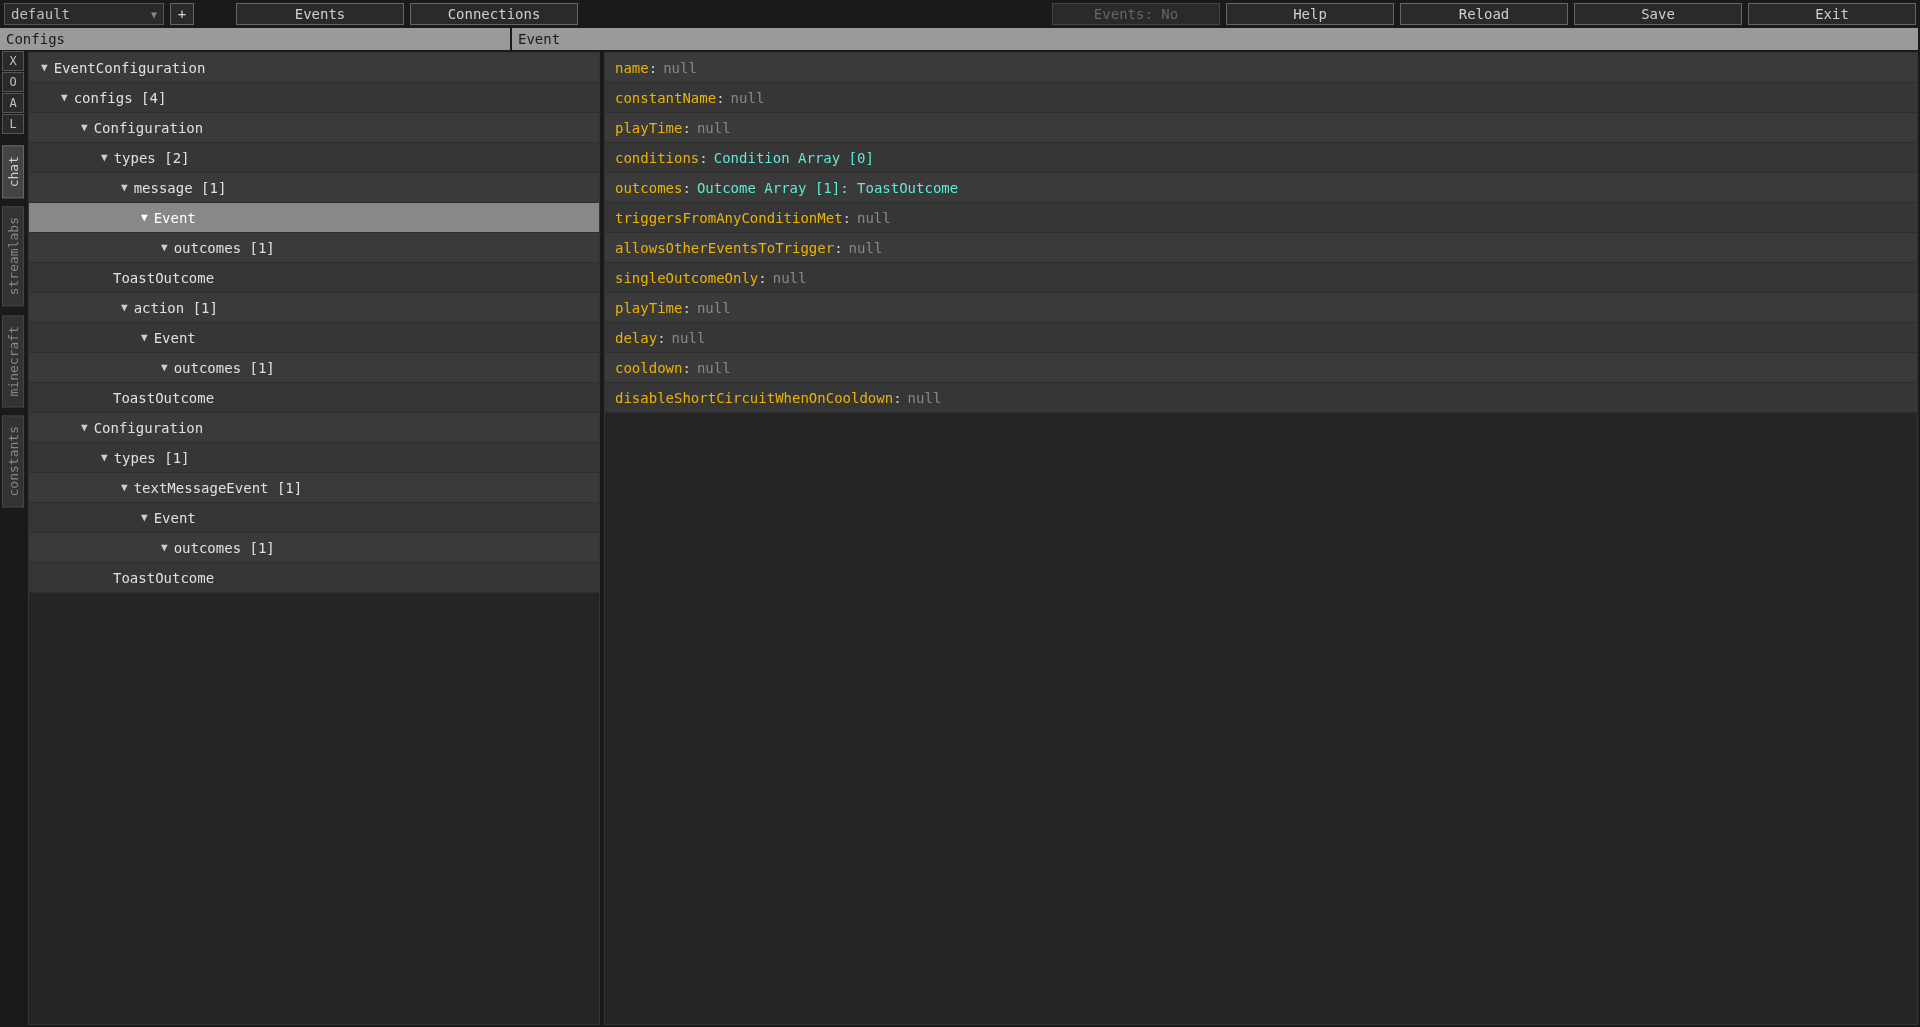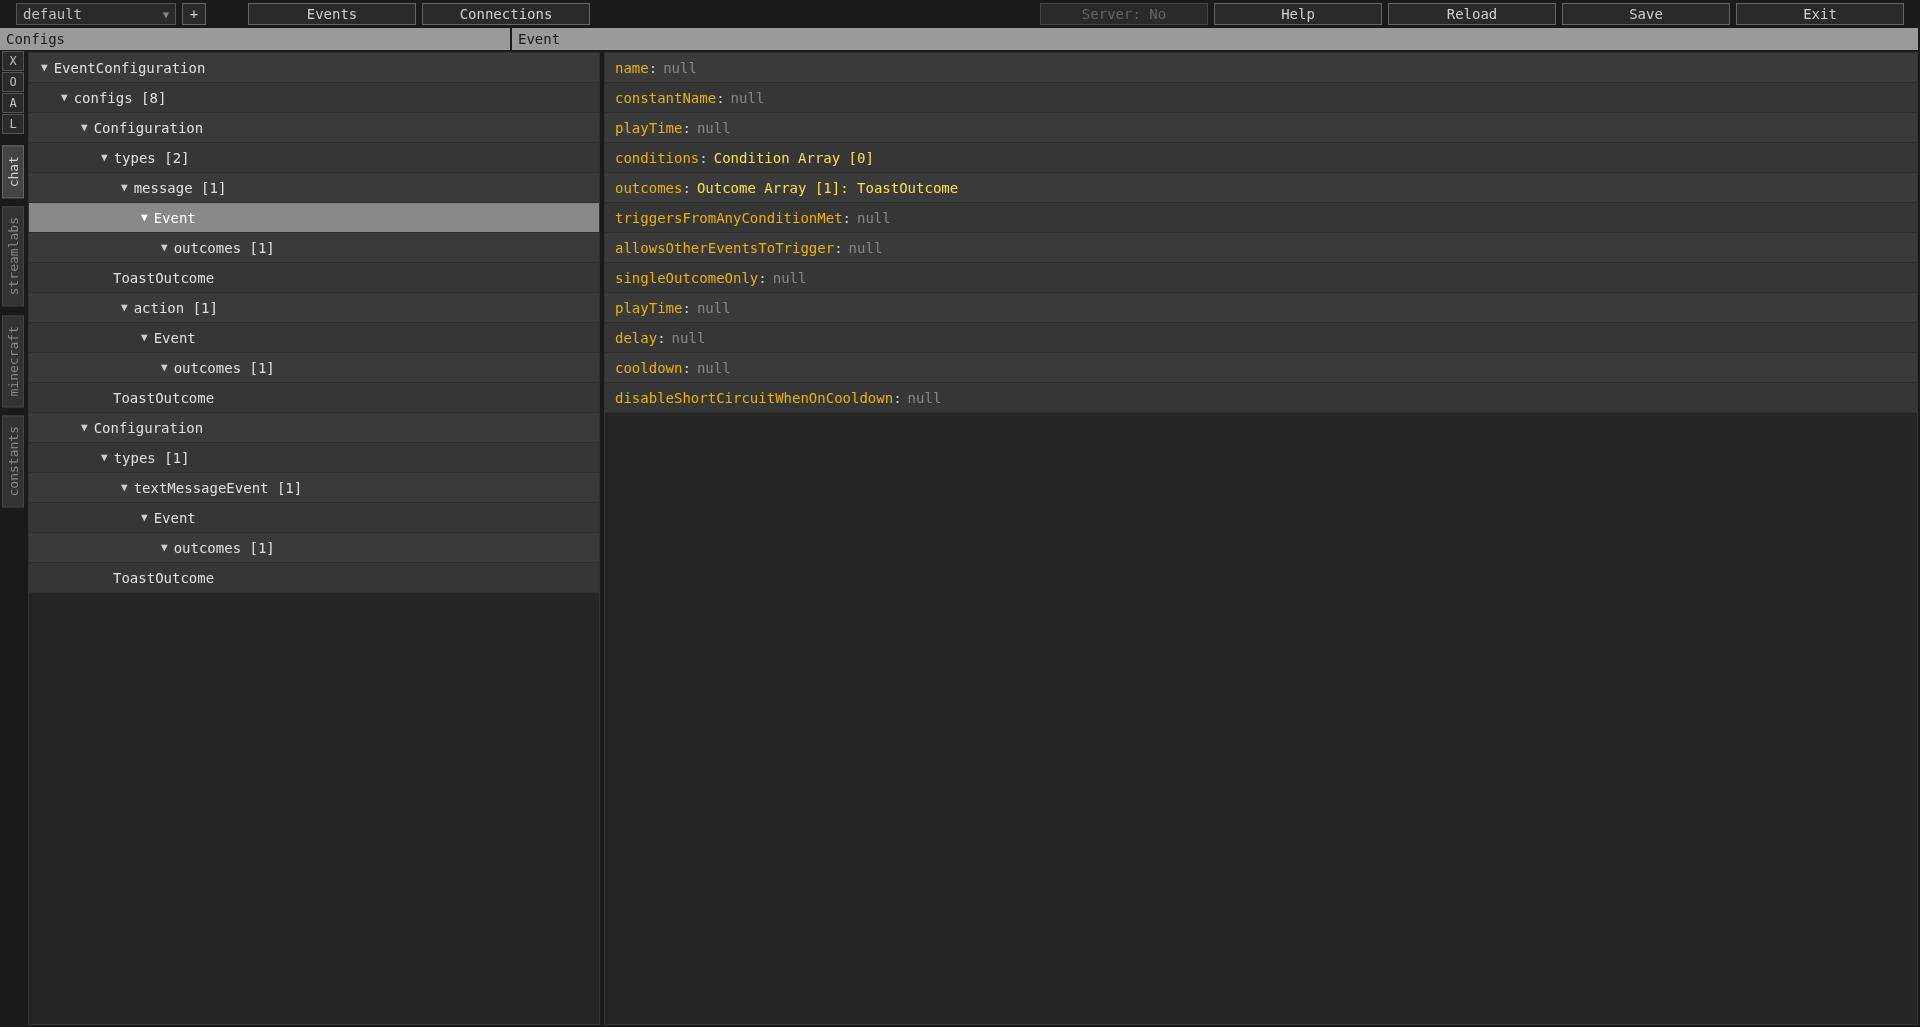--- a/index.html
+++ b/index.html
@@ -16,21 +16,21 @@
   width: 1920px;
   height: 1027px;
 }
 
 
 .toolbar {
   display: flex;
   align-items: center;
   height: 28px;
   background: #1a1a1a;
-  padding: 3px 16px;
+  padding: 3px 4px;
   gap: 6px;
 }
 .toolbar .left-group {
   display: flex;
   gap: 6px;
   align-items: center;
 }
 .toolbar .right-group {
   display: flex;
   gap: 6px;
@@ -212,21 +212,21 @@
   background: #363636;
 }
 .prop-key {
   color: #eab308;
 }
 .prop-sep {
   color: #d0d0d0;
   margin: 0 2px 0 0;
 }
 .prop-val {
-  color: #fde047;
+  color: #5eead4;
   margin-left: 4px;
 }
 .prop-val.null {
   color: #888;
 }
 </style>
 </head>
 <body>
 
 <div class="toolbar">
@@ -234,21 +234,21 @@
     <div class="dropdown">
       <span>default</span>
       <span class="caret">▼</span>
     </div>
     <div class="btn small">+</div>
     <div style="width:30px"></div>
     <div class="btn wide">Events</div>
     <div class="btn wide">Connections</div>
   </div>
   <div class="right-group">
-    <div class="btn wide disabled">Server: No</div>
+    <div class="btn wide disabled">Events: No</div>
     <div class="btn wide">Help</div>
     <div class="btn wide">Reload</div>
     <div class="btn wide">Save</div>
     <div class="btn wide">Exit</div>
   </div>
 </div>
 
 <div class="panel-headers">
   <div class="panel-header left">Configs</div>
   <div class="panel-header right">Event</div>
@@ -272,21 +272,21 @@
   </div>
 
   <div class="tree-panel">
     <div id="tree-rows">
         <div class="tree-row indent-0">
           <span class="arrow">▼</span>
           <span class="label">EventConfiguration</span>
         </div>
         <div class="tree-row indent-1">
           <span class="arrow">▼</span>
-          <span class="label">configs [8]</span>
+          <span class="label">configs [4]</span>
         </div>
         <div class="tree-row indent-2">
           <span class="arrow">▼</span>
           <span class="label">Configuration</span>
         </div>
         <div class="tree-row indent-3">
           <span class="arrow">▼</span>
           <span class="label">types [2]</span>
         </div>
         <div class="tree-row indent-4">

